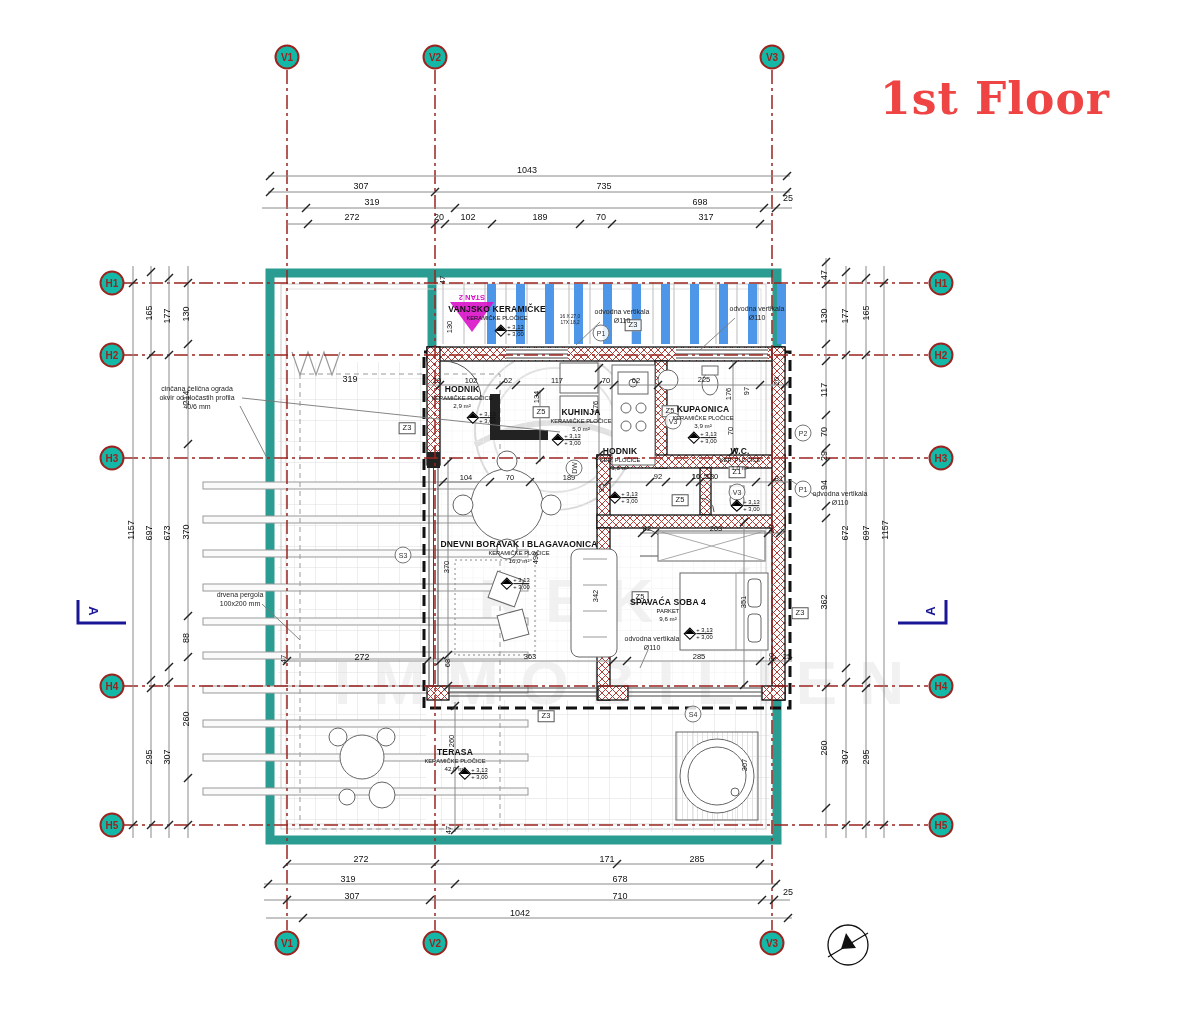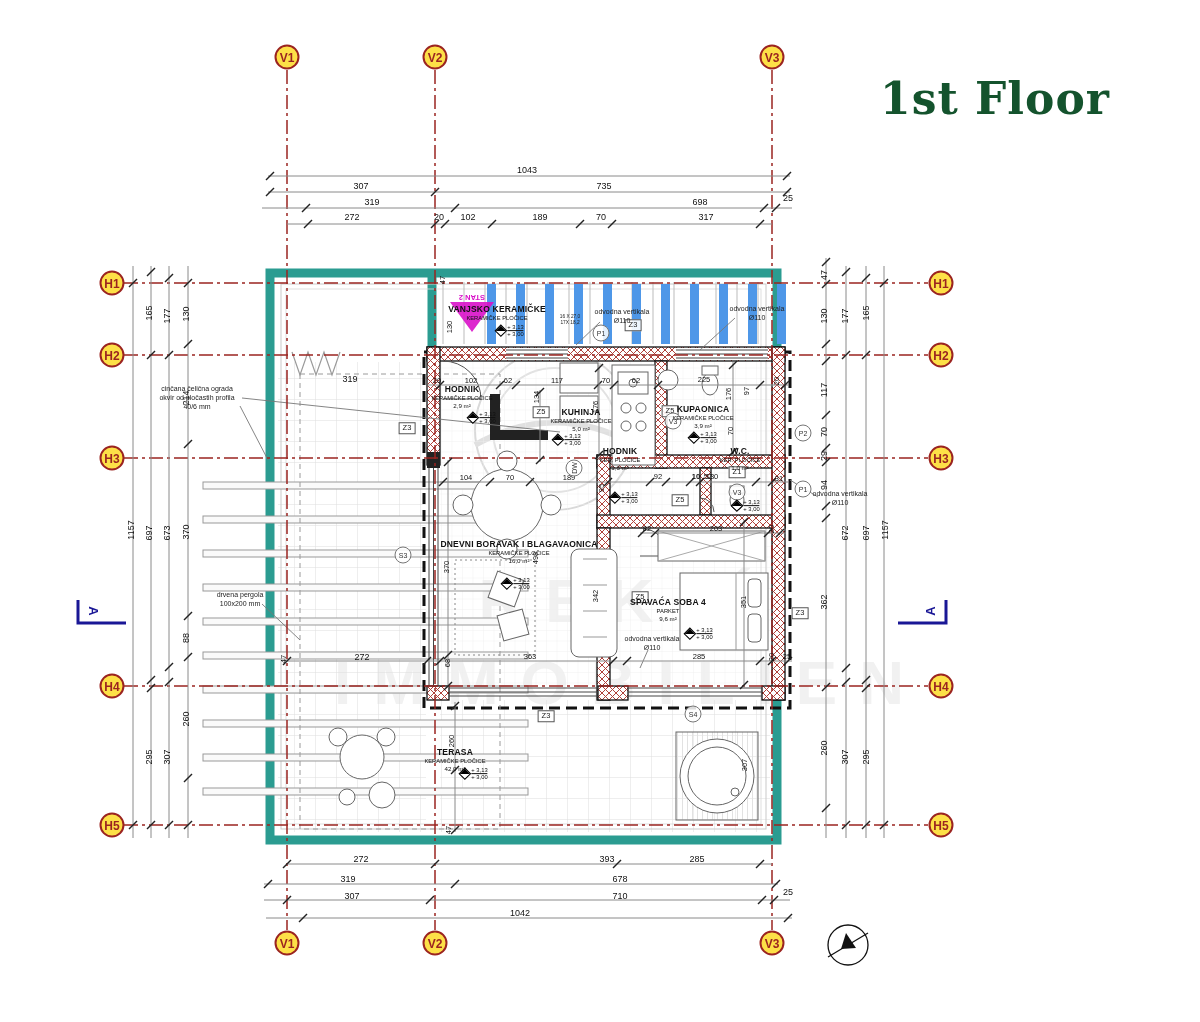--- a/index.html
+++ b/index.html
@@ -3,38 +3,38 @@
 <meta charset="utf-8">
 <style>
   html,body{margin:0;padding:0;background:#fff;}
   #canvas{position:relative;width:1200px;height:1022px;background:#fff;overflow:hidden;
           font-family:"Liberation Sans",sans-serif;}
   #plansvg{position:absolute;left:0;top:0;}
   #labels{position:absolute;left:0;top:0;width:1200px;height:1022px;}
   .abs{position:absolute;transform:translate(-50%,-50%);white-space:nowrap;}
   .dim{font-size:9px;color:#111;line-height:1;}
   .dim.small{font-size:7.5px;}
-  .gmark{width:21px;height:21px;border:2px solid #9b2420;border-radius:50%;background:#fde047;
-         color:#9b2420;font-weight:bold;font-size:12px;display:flex;align-items:center;
+  .gmark{width:21px;height:21px;border:2px solid #9b2420;border-radius:50%;background:#14b8a6;
+         color:#9b2420;font-weight:bold;font-size:10px;display:flex;align-items:center;
          justify-content:center;line-height:1;}
   .zbox{border:1px solid #555;background:rgba(255,255,255,.9);font-size:7.5px;color:#222;
         padding:1px 3px;line-height:1;}
   .clabel{border:1px solid #777;border-radius:50%;width:15px;height:15px;background:rgba(255,255,255,.85);
           font-size:7px;color:#333;display:flex;align-items:center;justify-content:center;line-height:1;}
   .room{text-align:center;color:#111;}
   .room .rname{font-weight:bold;font-size:8.5px;letter-spacing:.2px;line-height:1.15;}
   .room .rmat{font-size:5.8px;line-height:1.2;}
   .room .rarea{font-size:6.2px;line-height:1.2;}
   .note{font-size:7px;color:#222;text-align:center;line-height:1.25;}
   .level{display:flex;align-items:center;gap:2px;}
   .level .lvlsym{width:7px;height:7px;border:1px solid #000;transform:rotate(45deg);
                  background:linear-gradient(135deg,#000 50%,#fff 50%);}
   .level .lvltxt{font-size:5.8px;line-height:1.1;color:#111;text-align:left;}
   .level .lvltxt .b{border-top:1px solid #111;}
-  .title{font-family:"DejaVu Serif",serif;font-weight:bold;font-size:44px;color:#14532d;
+  .title{font-family:"DejaVu Serif",serif;font-weight:bold;font-size:44px;color:#ef4444;
          letter-spacing:1px;}
   .wm{position:absolute;transform:translate(-50%,-50%);font-weight:bold;font-size:62px;
       letter-spacing:22px;color:rgba(60,60,60,0.07);font-family:"Liberation Sans",sans-serif;}
 </style>
 </head>
 <body>
 
 <div id="canvas">
 
   <div class="wm" style="left:630px;top:600px;">REKIĆ</div>
@@ -398,21 +398,21 @@
       <div class="abs dim" style="left: 372px; top: 202px;">319</div>
       <div class="abs dim" style="left: 700px; top: 202px;">698</div>
       <div class="abs dim" style="left: 788px; top: 198px;">25</div>
       <div class="abs dim" style="left: 352px; top: 217px;">272</div>
       <div class="abs dim" style="left: 439px; top: 217px;">20</div>
       <div class="abs dim" style="left: 468px; top: 217px;">102</div>
       <div class="abs dim" style="left: 540px; top: 217px;">189</div>
       <div class="abs dim" style="left: 601px; top: 217px;">70</div>
       <div class="abs dim" style="left: 706px; top: 217px;">317</div>
       <div class="abs dim" style="left: 361px; top: 859px;">272</div>
-      <div class="abs dim" style="left: 607px; top: 859px;">393</div>
+      <div class="abs dim" style="left: 607px; top: 859px;">171</div>
       <div class="abs dim" style="left: 697px; top: 859px;">285</div>
       <div class="abs dim" style="left: 348px; top: 879px;">319</div>
       <div class="abs dim" style="left: 620px; top: 879px;">678</div>
       <div class="abs dim" style="left: 352px; top: 896px;">307</div>
       <div class="abs dim" style="left: 620px; top: 896px;">710</div>
       <div class="abs dim" style="left: 788px; top: 892px;">25</div>
       <div class="abs dim" style="left: 520px; top: 913px;">1042</div>
       <div class="abs dim" style="left: 131px; top: 530px; transform: translate(-50%, -50%) rotate(-90deg);">1157</div>
       <div class="abs dim" style="left: 149px; top: 313px; transform: translate(-50%, -50%) rotate(-90deg);">165</div>
       <div class="abs dim" style="left: 149px; top: 533px; transform: translate(-50%, -50%) rotate(-90deg);">697</div>

